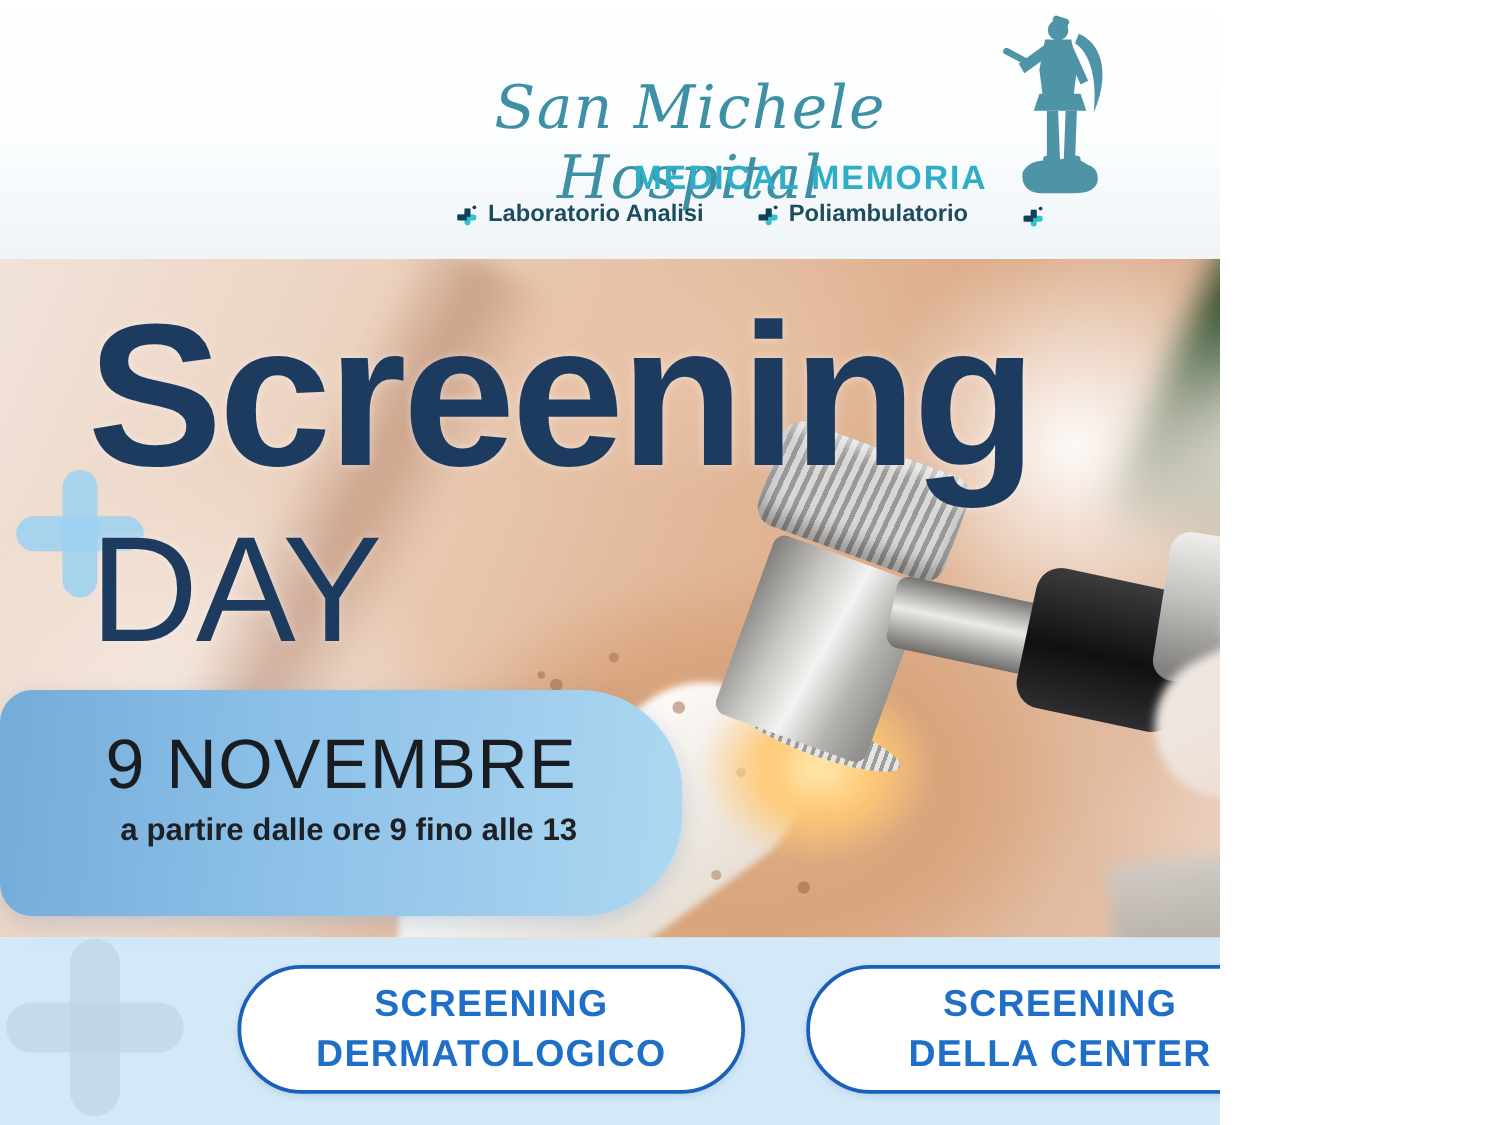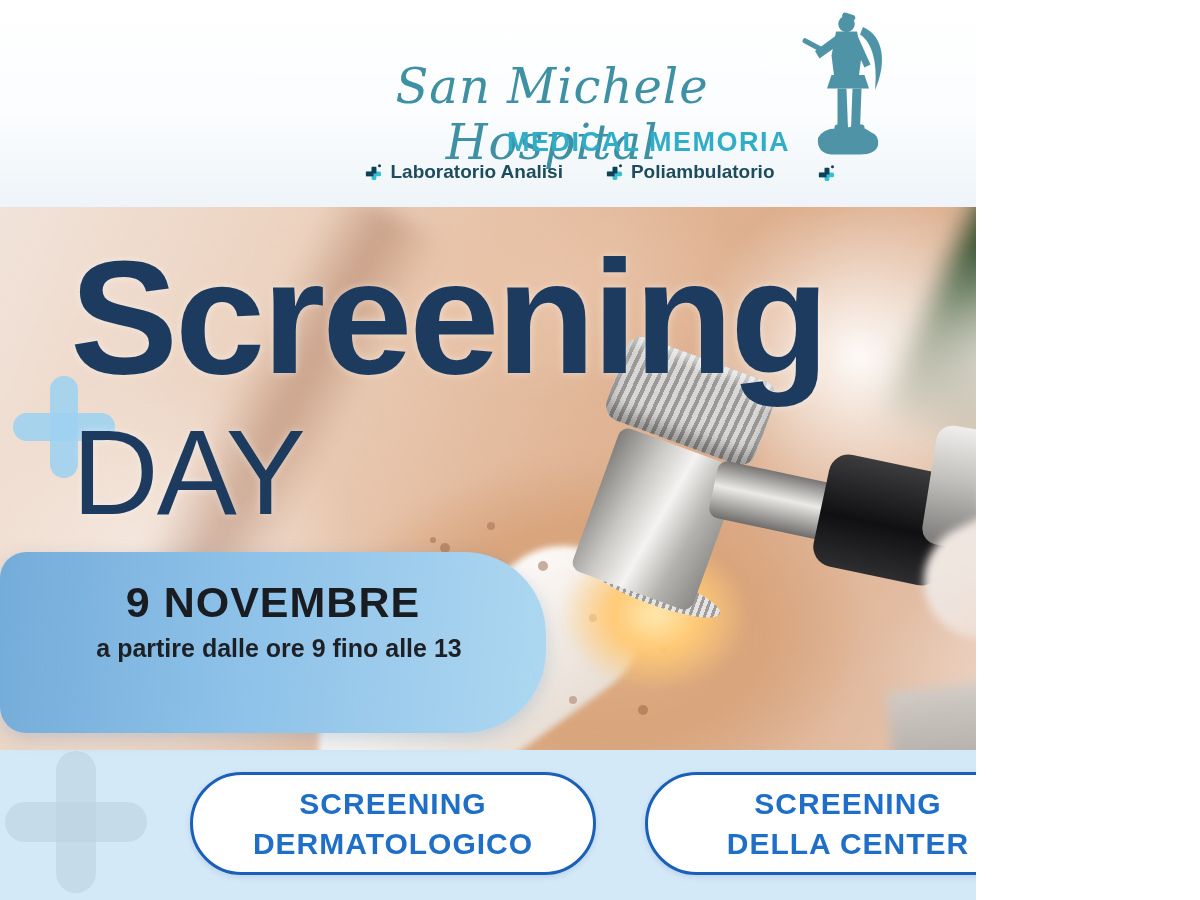--- a/index.html
+++ b/index.html
@@ -88,21 +88,21 @@
   .title{position:absolute;left:70px;top:236px;margin:0;z-index:3;line-height:1;
      font-size:162px;font-weight:700;letter-spacing:-3px;color:#1c3b5e;
      text-shadow:0 0 8px rgba(255,255,255,.45);}
   .title2{position:absolute;left:72px;top:412px;z-index:3;line-height:1;
      font-size:120px;font-weight:400;letter-spacing:-2px;color:#1c3b5e;
      text-shadow:0 0 8px rgba(255,255,255,.4);}
   .badge{position:absolute;left:0;top:552px;width:546px;height:155px;z-index:4;
      border-radius:26px 82px 82px 26px;text-align:center;padding-top:26px;box-sizing:content-box;
      background:linear-gradient(95deg,#74acd9,#8ec2e9 45%,#9ccbec 70%,#aed8f1);
      box-shadow:0 6px 18px rgba(80,130,180,.25);}
-  .badge-date{font-size:43px;font-weight:700;letter-spacing:1px;color:#191d22;}
+  .badge-date{font-size:56px;font-weight:400;letter-spacing:1px;color:#191d22;}
   .badge-hours{margin-top:7px;font-size:25px;font-weight:700;color:#1d2126;margin-left:12px;}
 
   
   .footer{position:absolute;left:0;top:750px;width:1200px;height:150px;background:#d4e9f8;z-index:2;}
   .pill{position:absolute;top:22px;width:400px;height:97px;background:#ffffff;z-index:6;
      border:3px solid #1a5fb8;border-radius:52px;display:flex;flex-direction:column;
      justify-content:center;align-items:center;cursor:pointer;
      box-shadow:0 2px 6px rgba(30,80,140,.15);
      font-size:30px;font-weight:700;letter-spacing:1px;color:#1f6fc9;line-height:1.32;}
   .pill-1{left:190px;}

